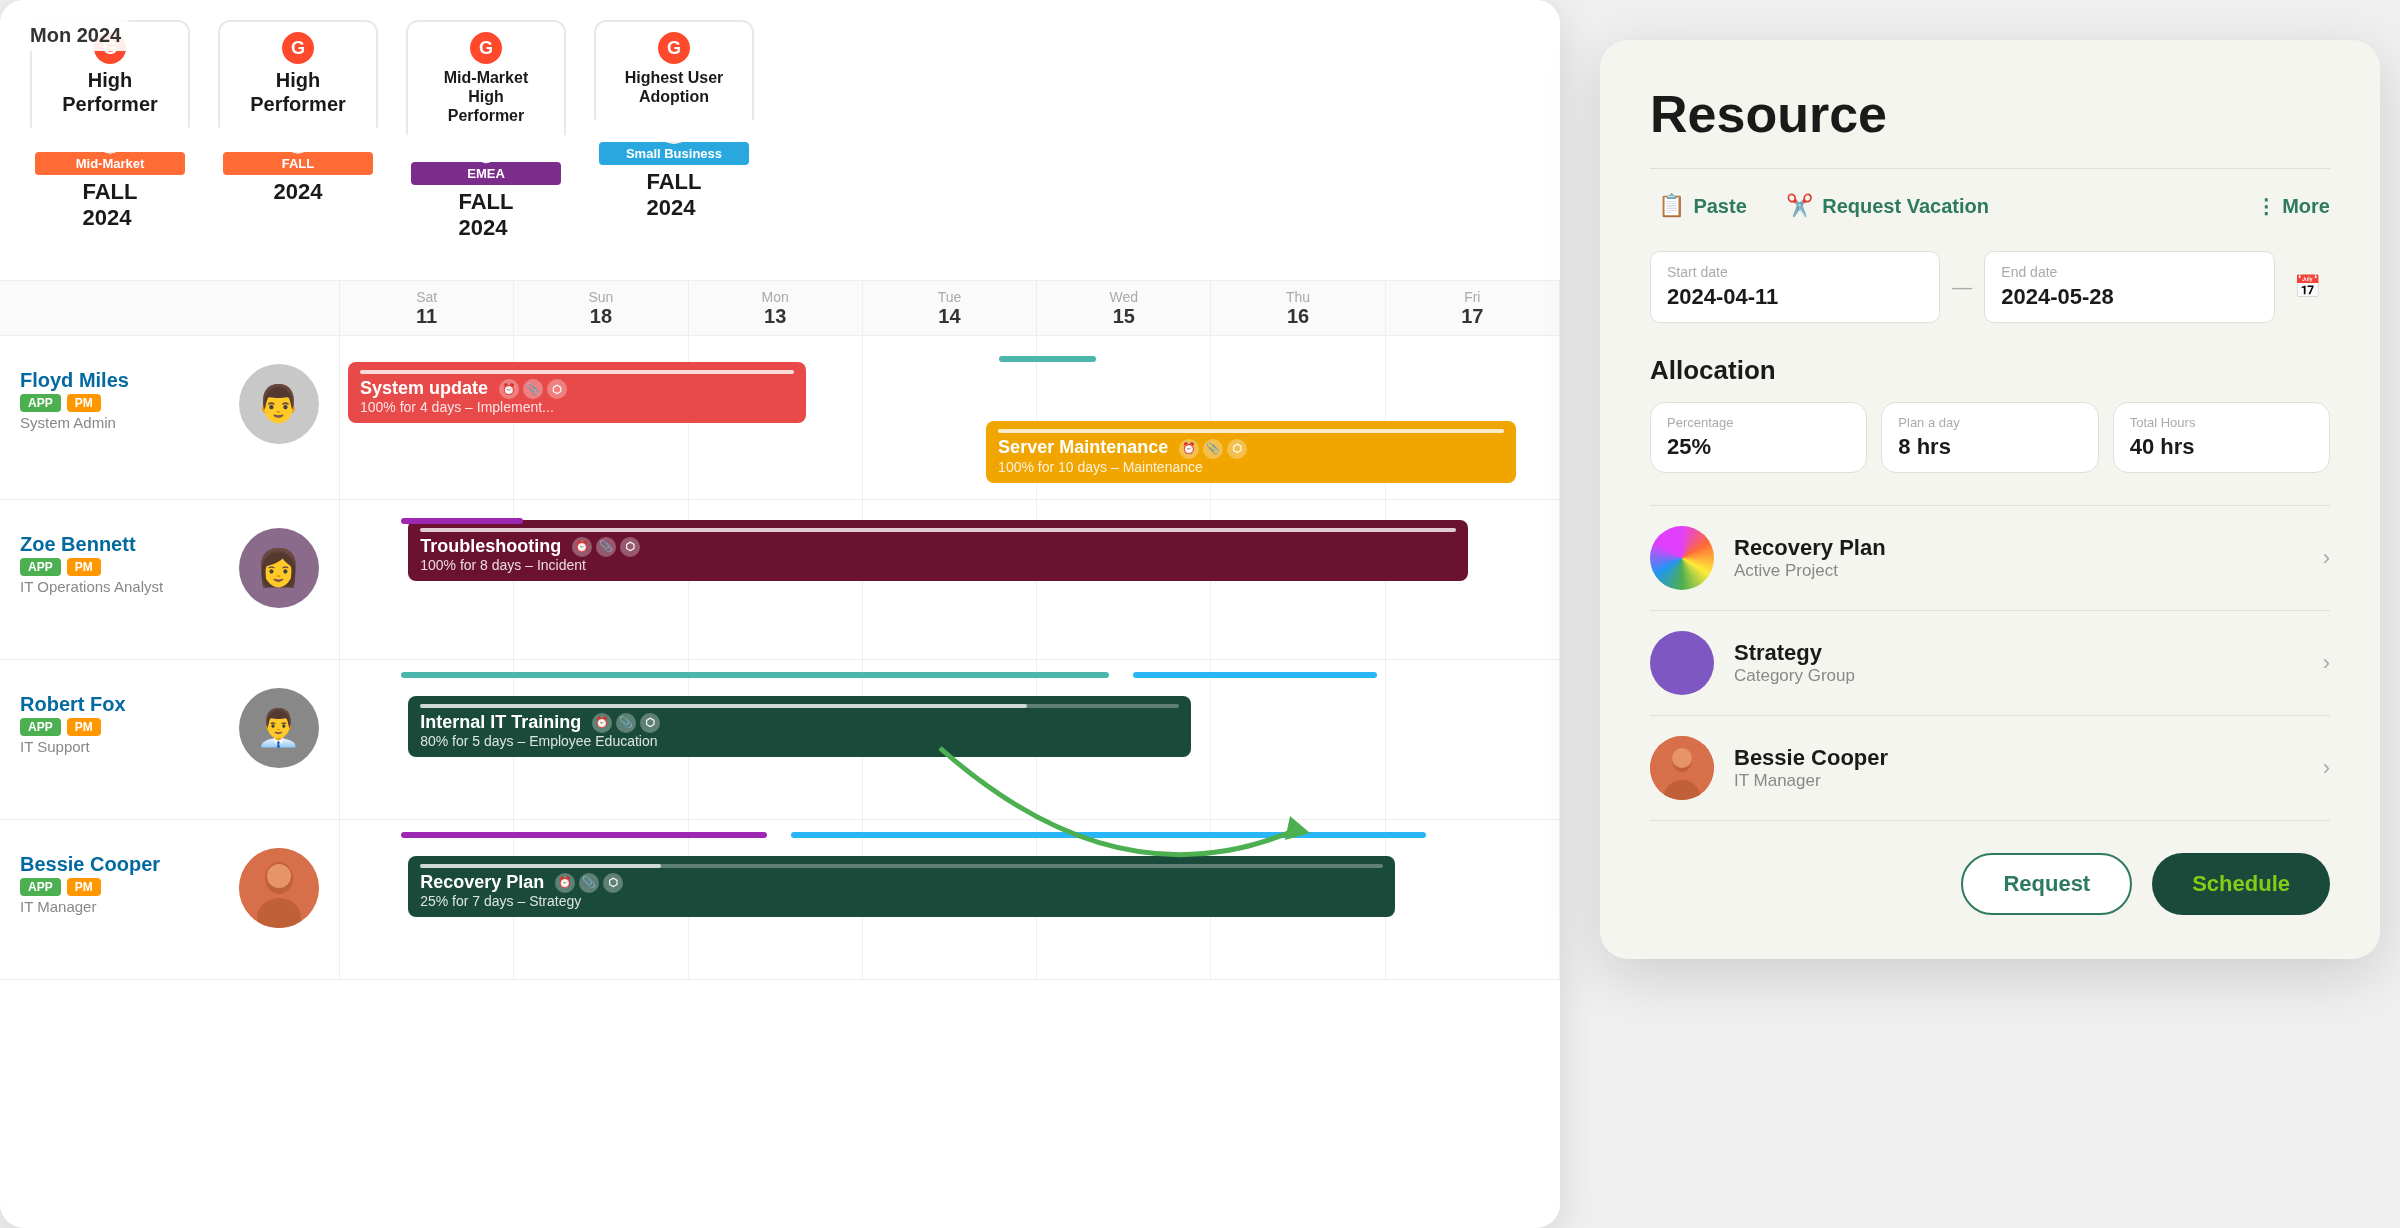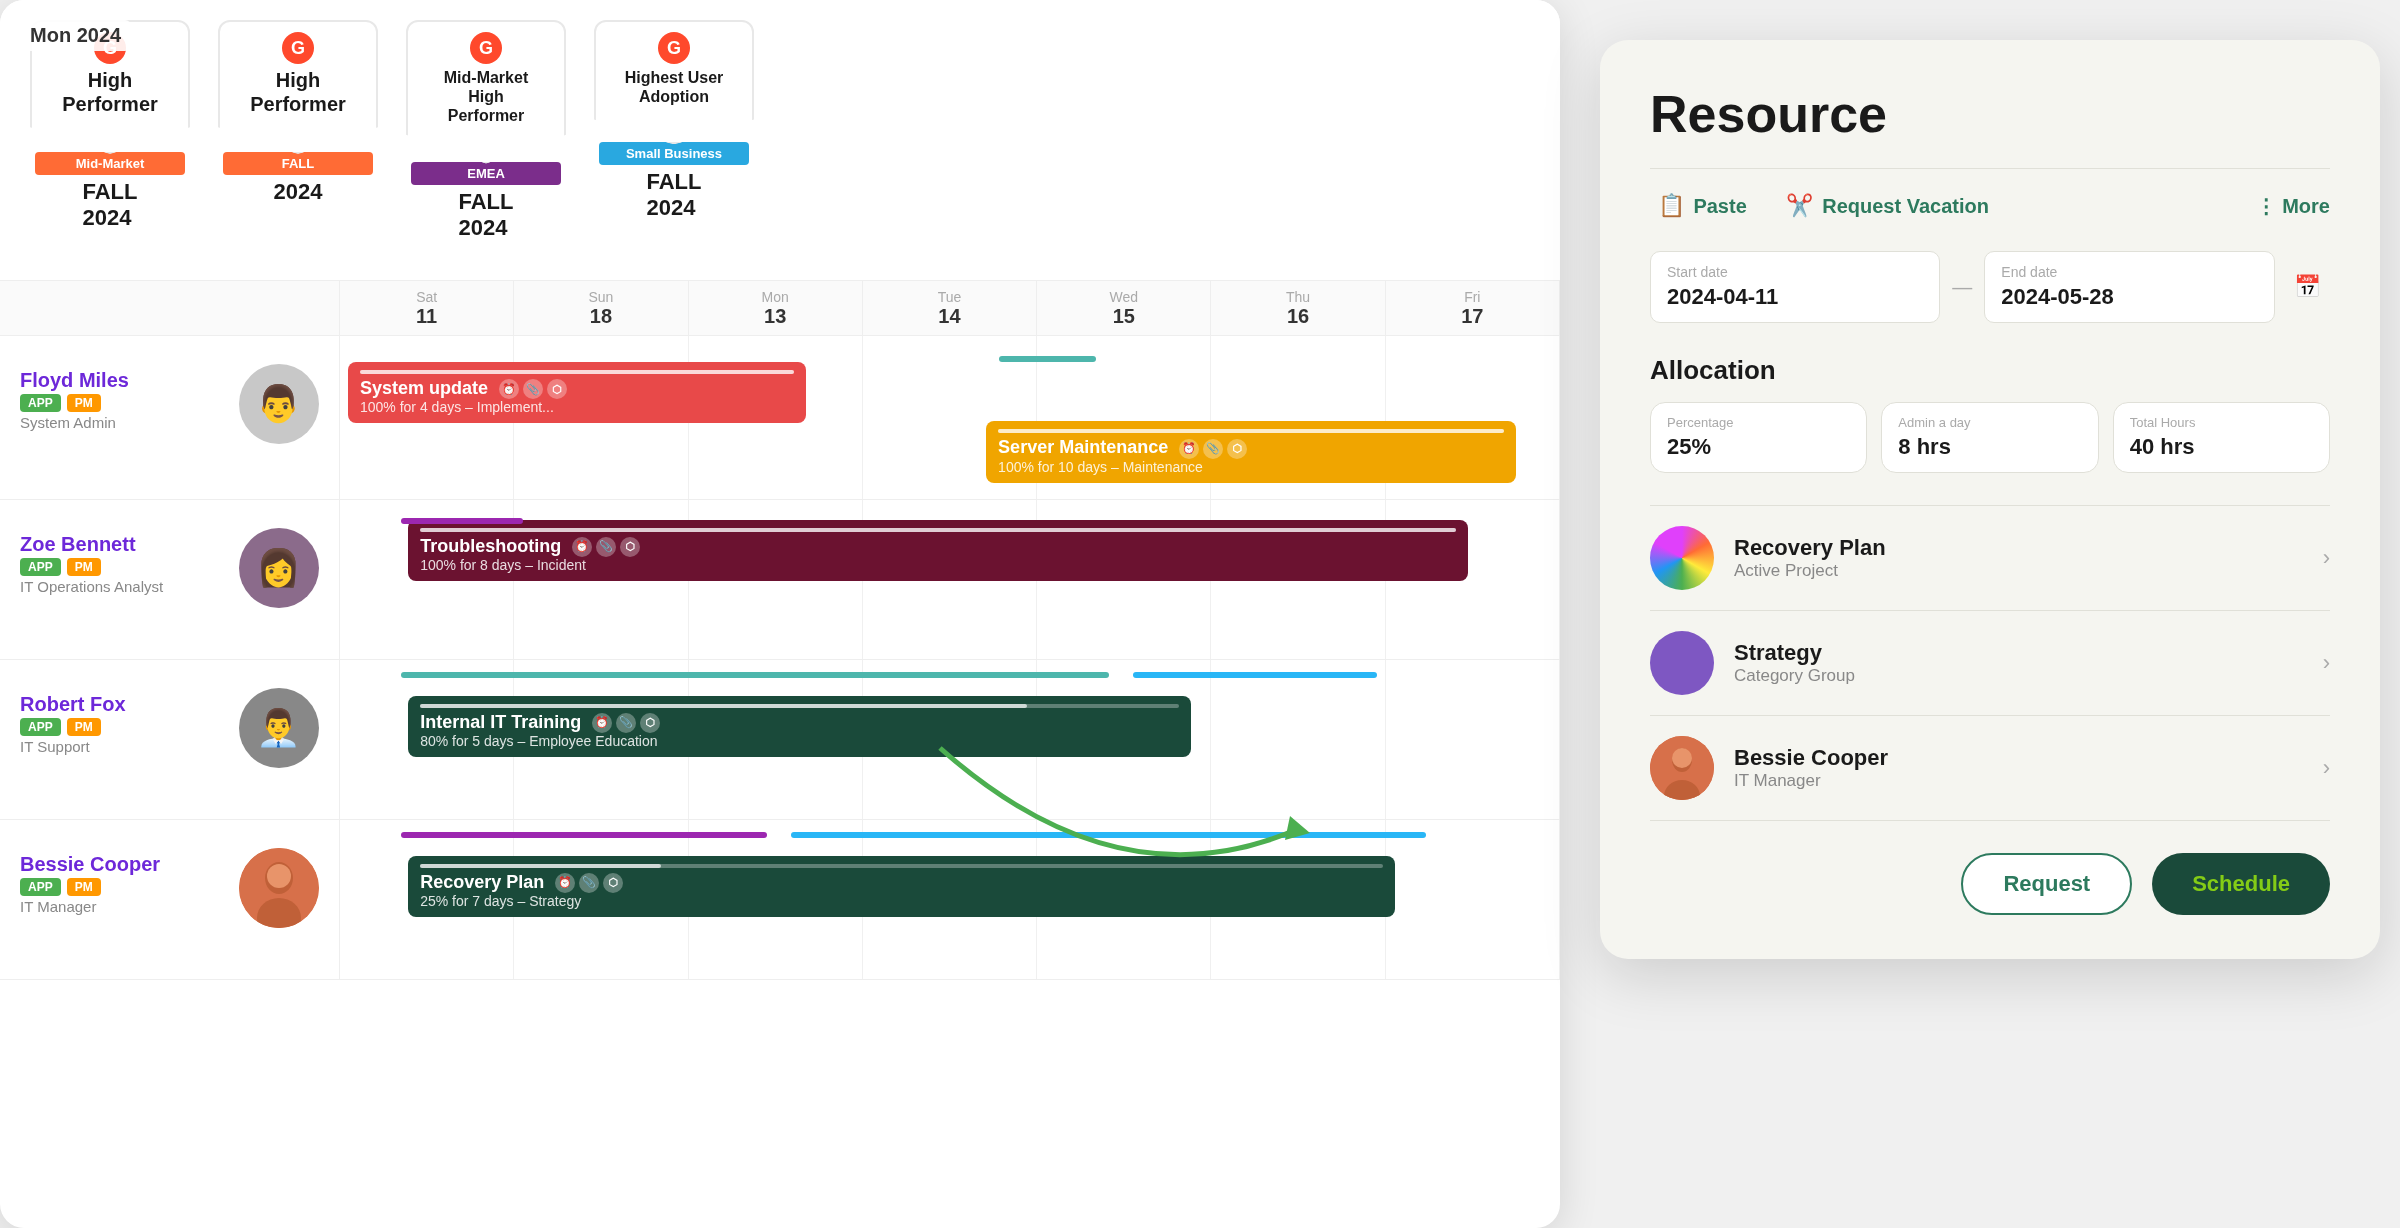--- a/index.html
+++ b/index.html
@@ -165,21 +165,21 @@
       padding: 20px;
       border-right: 1px solid #eee;
       display: flex;
       flex-direction: column;
       gap: 4px;
     }
 
     .resource-name {
       font-size: 20px;
       font-weight: 700;
-      color: #6d28d9;
+      color: #0369a1;
     }
 
     .resource-tags {
       display: flex;
       gap: 6px;
       margin: 2px 0;
     }
 
     .tag {
       padding: 2px 8px;
@@ -847,21 +847,21 @@
     <div class="date-field-icon">📅</div>
   </div>
 
   <div class="allocation-title">Allocation</div>
   <div class="allocation-fields">
     <div class="alloc-field">
       <div class="alloc-field-label">Percentage</div>
       <div class="alloc-field-value">25%</div>
     </div>
     <div class="alloc-field">
-      <div class="alloc-field-label">Admin a day</div>
+      <div class="alloc-field-label">Plan a day</div>
       <div class="alloc-field-value">8 hrs</div>
     </div>
     <div class="alloc-field">
       <div class="alloc-field-label">Total Hours</div>
       <div class="alloc-field-value">40 hrs</div>
     </div>
   </div>
 
   <div class="list-items">
 

